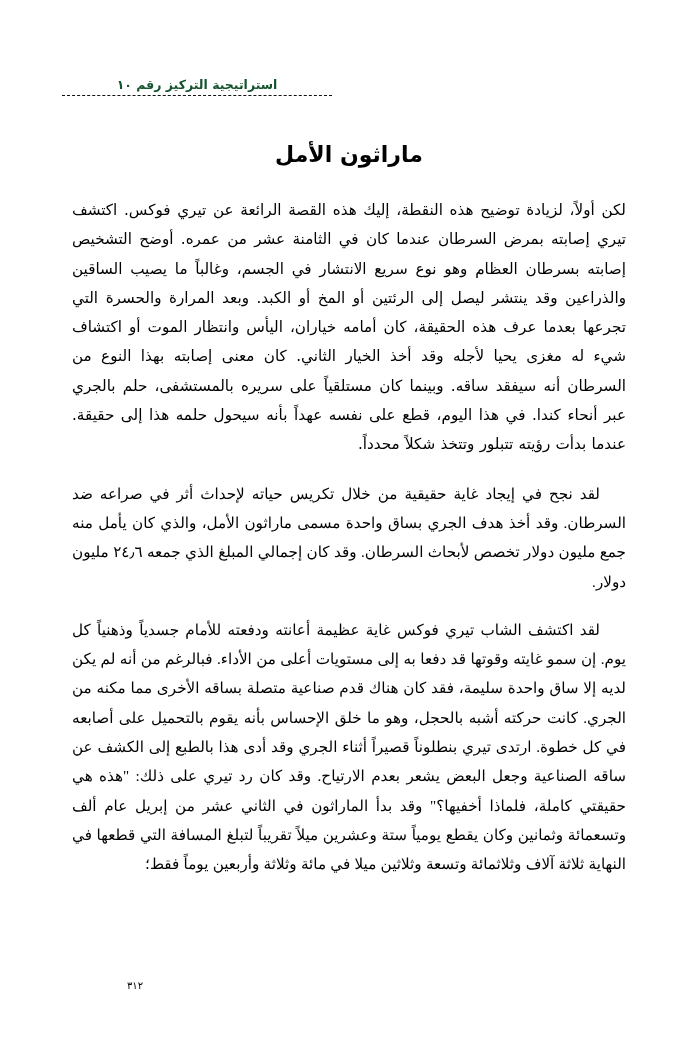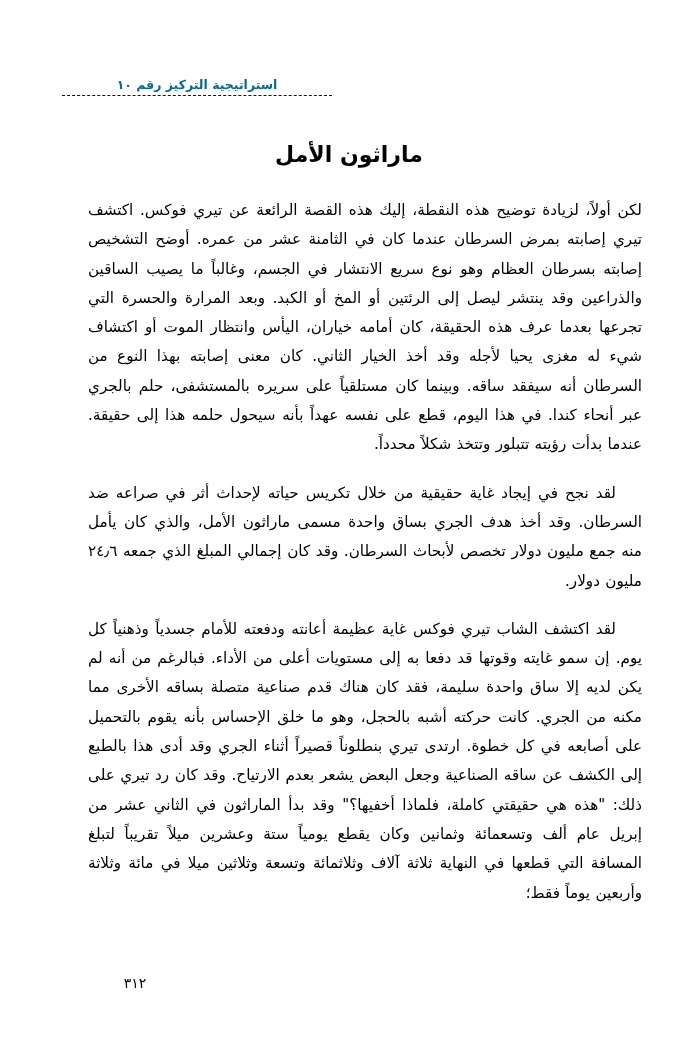--- a/index.html
+++ b/index.html
@@ -44,21 +44,21 @@
   }
   .header-title {
     font-family: "DejaVu Sans", "Liberation Sans", sans-serif;
     font-size: 12.5px;
     font-weight: bold;
     letter-spacing: 0.3px;
     white-space: nowrap;
     line-height: 1.1;
     text-align: center;
     width: 270px;
-    color: #0369a1;
+    color: #14532d;
   }
   .header-rule {
     width: 270px;
     margin-top: 3px;
     height: 0;
     border-top: 1.6px dashed #111;
   }
 
   
   .doc-title {
@@ -72,52 +72,53 @@
     font-weight: bold;
     line-height: 1.25;
     letter-spacing: 0px;
     color: #000;
   }
 
   
   .body-area {
     position: absolute;
     top: 196px;
-    right: 56px;
+    right: 72px;
     left: 72px;
     width: 554px;
   }
   .para {
     direction: rtl;
     text-align: justify;
     text-align-last: right;
     font-family: "DejaVu Sans", "Liberation Sans", sans-serif;
     font-size: 15.2px;
     line-height: 29.3px;
     word-spacing: 0.5px;
     margin: 0 0 19px 0;
     color: #000;
     hyphens: none;
   }
   .para.indent {
     text-indent: 26px;
+    font-family: Liberation Serif, serif;
   }
   .para:last-child {
     margin-bottom: 8px;
   }
 
   
   .page-number {
     position: absolute;
     bottom: 73px;
     right: 0;
     left: 0;
     text-align: center;
     font-family: "DejaVu Sans", "Liberation Sans", sans-serif;
-    font-size: 14px;
+    font-size: 10px;
     color: #000;
     direction: rtl;
     margin-left: 32px;
   }
   .page-number-inner {
     display: inline-block;
     margin-right: 460px;
   }
 </style>
 </head>

